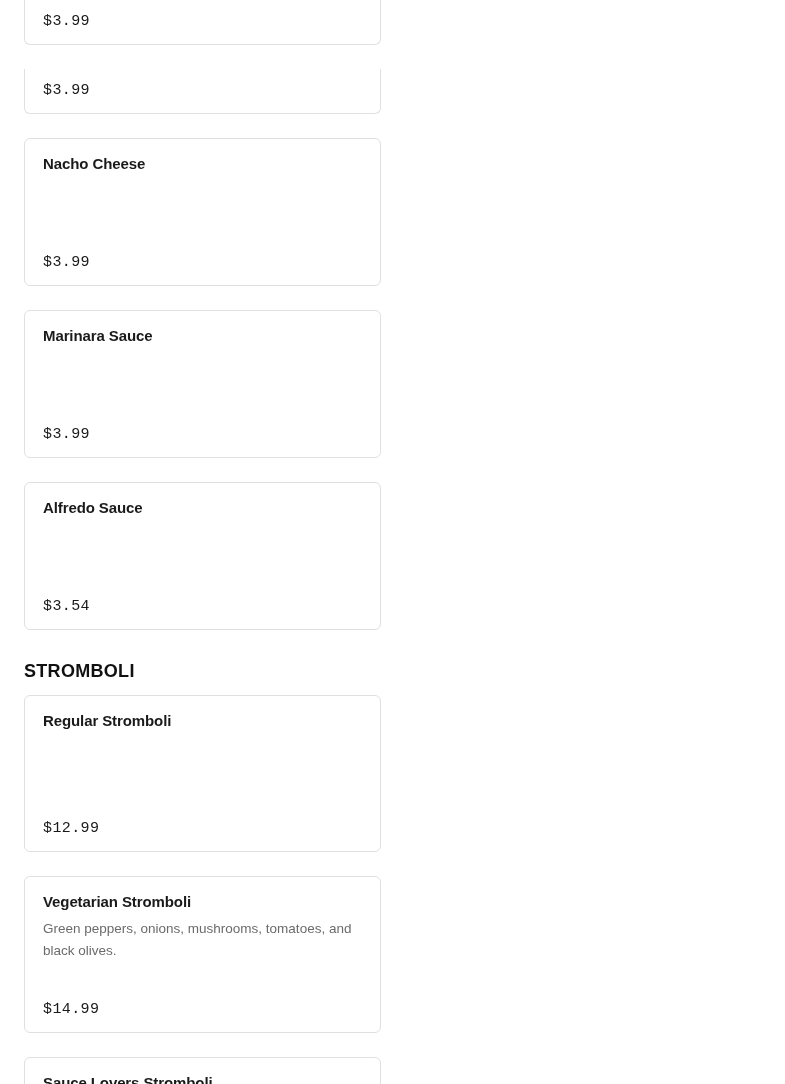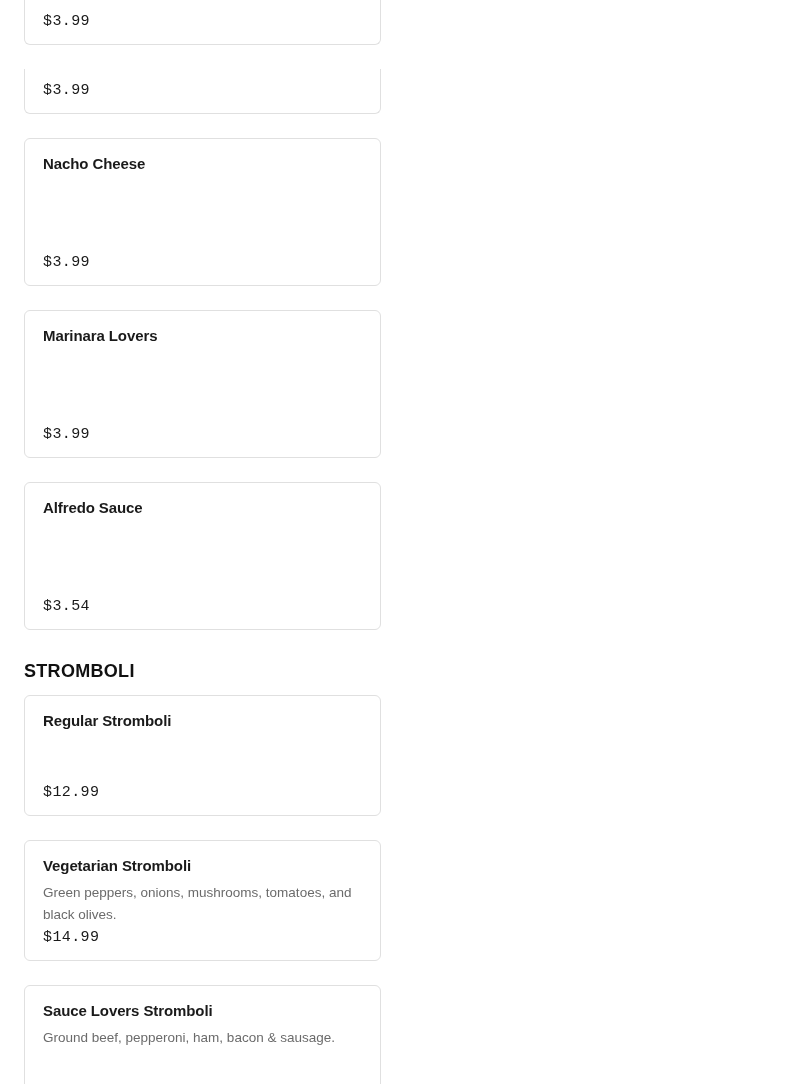--- a/index.html
+++ b/index.html
@@ -30,21 +30,21 @@
     border: 1px solid #e0e0e0;
     border-radius: 6px;
     background: #fff;
     padding: 16px 18px 14px 18px;
     display: flex;
     flex-direction: column;
     justify-content: space-between;
     position: relative;
   }
   .card.h-short { height: 148px; }
-  .card.h-desc { height: 121px; }
+  .card.h-desc { height: 157px; }
   .card.h-clip-top { height: 45px; padding-top: 0; padding-bottom: 14px; border-top: 0; border-radius: 0 0 6px 6px; justify-content: flex-end; }
   .card-title {
     font-size: 15px;
     font-weight: 700;
     letter-spacing: -0.1px;
     color: #1a1a1a;
     margin: 0 0 6px 0;
     line-height: 1.25;
   }
   .card-desc {
@@ -86,21 +86,21 @@
 
   <div class="grid" style="margin-top:24px;">
     <div class="card h-short">
       <div class="card-top">
         <h3 class="card-title">Nacho Cheese</h3>
       </div>
       <div class="card-price">$3.99</div>
     </div>
     <div class="card h-short">
       <div class="card-top">
-        <h3 class="card-title">Marinara Lovers</h3>
+        <h3 class="card-title">Marinara Sauce</h3>
       </div>
       <div class="card-price">$3.99</div>
     </div>
   </div>
 
   <div class="grid" style="margin-top:24px;align-items:center;">
     <div class="card h-short">
       <div class="card-top">
         <h3 class="card-title">Alfredo Sauce</h3>
       </div>

